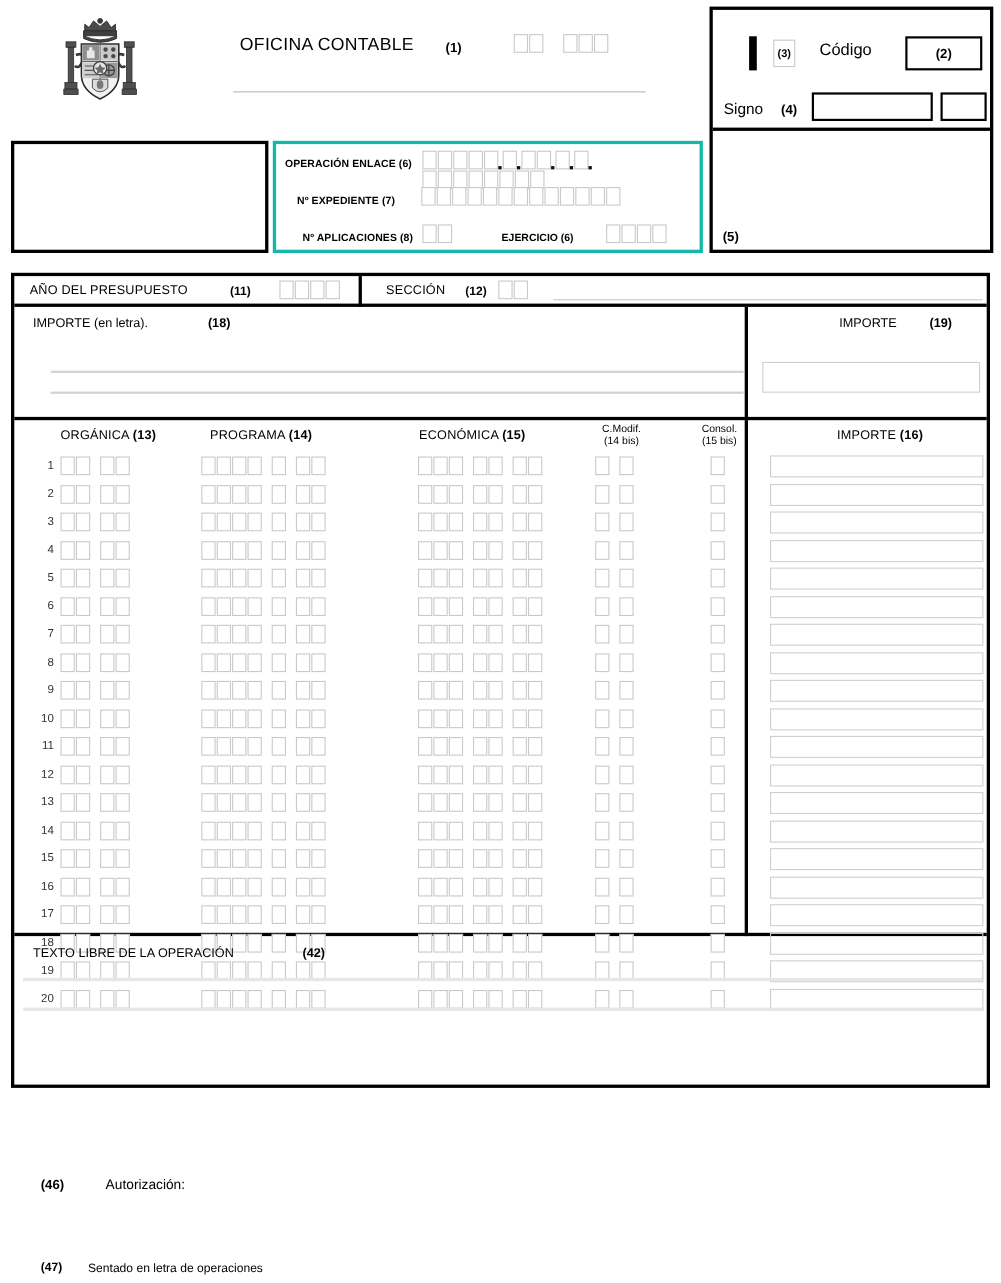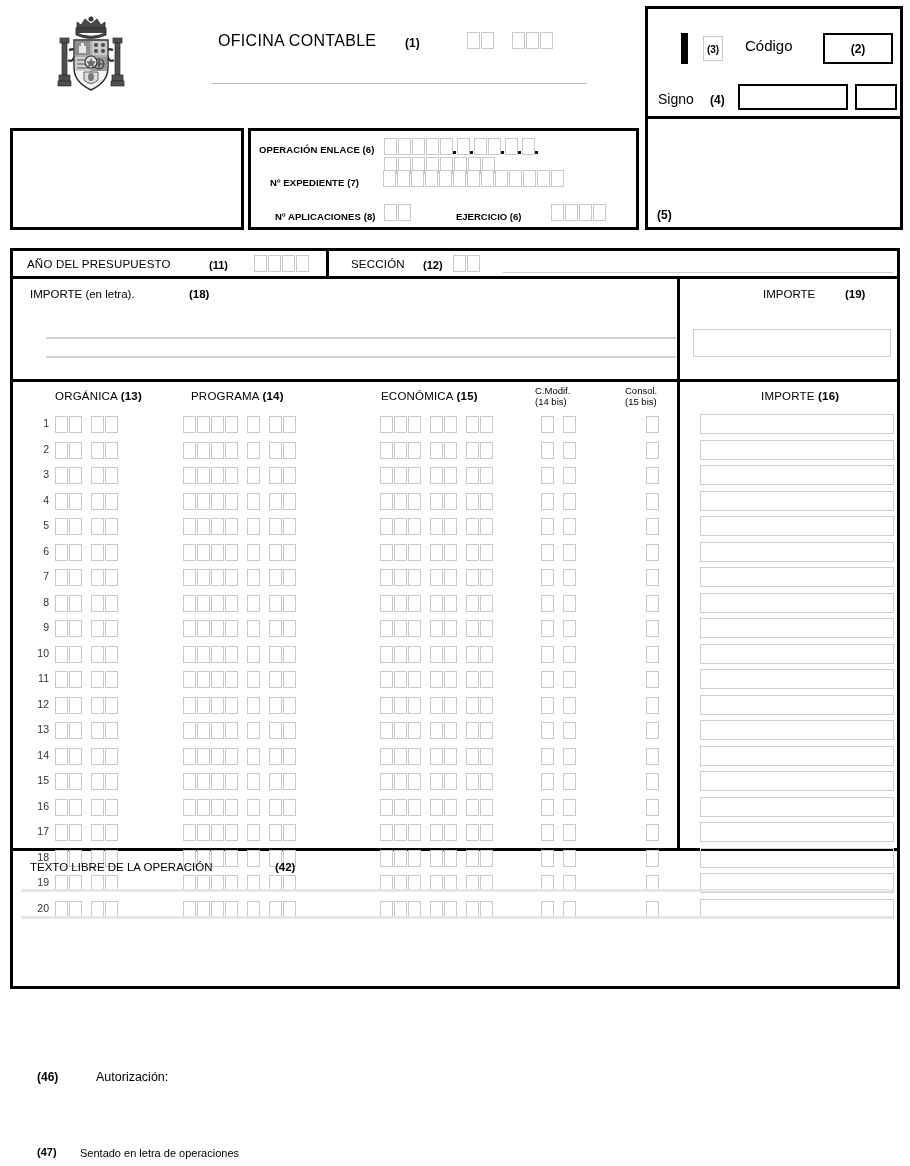--- a/index.html
+++ b/index.html
@@ -90,21 +90,21 @@
   #anticipos-label {
     position: absolute; left: 0; top: 0; width: 100%; height: 46px;
     border-bottom: 3px solid #000;
     display: flex; align-items: center; justify-content: center;
     font-size: 15.5px; font-weight: bold; letter-spacing: .1px;
   }
 
   
   #oper {
     position: absolute; left: 248px; top: 128px; width: 391px; height: 102px;
-    border: 3px solid #000000;
+    border: 3px solid #14b8a6;
   }
   .oper-row { position: absolute; left: 8px; font-size: 9.5px; font-weight: bold; letter-spacing: .1px; }
   #oper-r1 { top: 13px; }
   #oper-r2 { top: 46px; padding-left: 11px; }
   #oper-r3 { top: 80px; margin-left: 16px; }
   #oper-enlace-boxes { position: absolute; left: 133px; top: 6px; }
   #oper-exp-boxes { position: absolute; left: 132px; top: 39px; }
   #oper-apl-boxes { position: absolute; left: 133px; top: 73px; }
   #oper-ejer-label { position: absolute; left: 205px; top: 80px; font-size: 9.5px; font-weight: bold; }
   #oper-ejer-boxes { position: absolute; left: 300px; top: 73px; }
@@ -149,21 +149,21 @@
 
   
   #table {
     position: absolute; left: 0; top: 131px; width: 100%; height: 469px;
     border-bottom: 3px solid #000;
   }
   #table-div { position: absolute; left: 664px; top: 0; width: 0; height: 469px; border-left: 3px solid #000; }
 
   .th { position: absolute; font-size: 11.5px; letter-spacing: .2px; top: 8px; }
   .thn { font-weight: bold; }
-  .th2 { position: absolute; font-size: 9.5px; line-height: 11px; top: 3px; }
+  .th2 { position: absolute; font-size: 9.5px; text-align: center; line-height: 11px; top: 3px; }
 
   #th-org { left: 42px; }
   #th-prog { left: 178px; }
   #th-econ { left: 368px; }
   #th-cmod { left: 522px; width: 60px; }
   #th-cons { left: 612px; width: 58px; }
   #th-imp16 { left: 748px; top: 8px; }
 
   #rows { position: absolute; left: 0; top: 30px; width: 100%; }
   .row { position: relative; height: 25.5px; }

